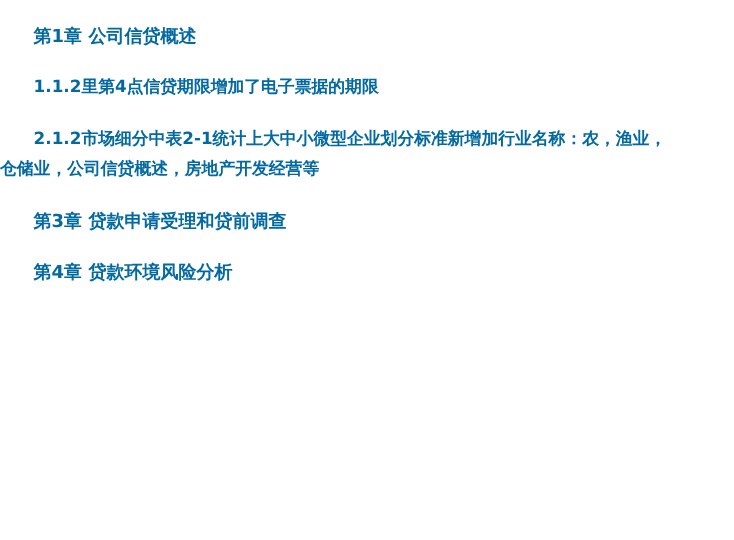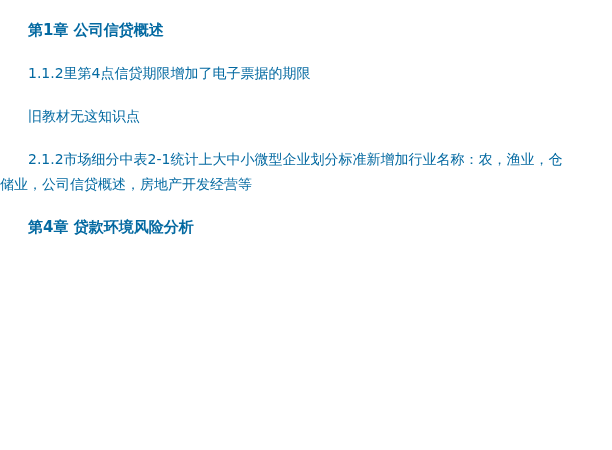--- a/index.html
+++ b/index.html
@@ -28,29 +28,29 @@
   }
   .block:first-child {
     margin-top: 0;
   }
   .heading {
     font-size: 15px;
     font-weight: bold;
   }
   .para {
     font-size: 14px;
-    font-weight: normal;
+    font-weight: bold;
   }
   .mt20 { margin-top: 20px; }
   .mt21 { margin-top: 21px; }
 </style>
 </head>
 <body>
 
 <div class="page">
   <div class="doc">
     <div class="block heading">第1章 公司信贷概述</div>
     <div class="block para">1.1.2里第4点信贷期限增加了电子票据的期限</div>
-    <div class="block para">旧教材无这知识点</div>
     <div class="block para">2.1.2市场细分中表2-1统计上大中小微型企业划分标准新增加行业名称：农，渔业，仓储业，公司信贷概述，房地产开发经营等</div>
+    <div class="block heading">第3章 贷款申请受理和贷前调查</div>
     <div class="block heading">第4章 贷款环境风险分析</div>
   </div>
 </div>
 
 </body></html>

